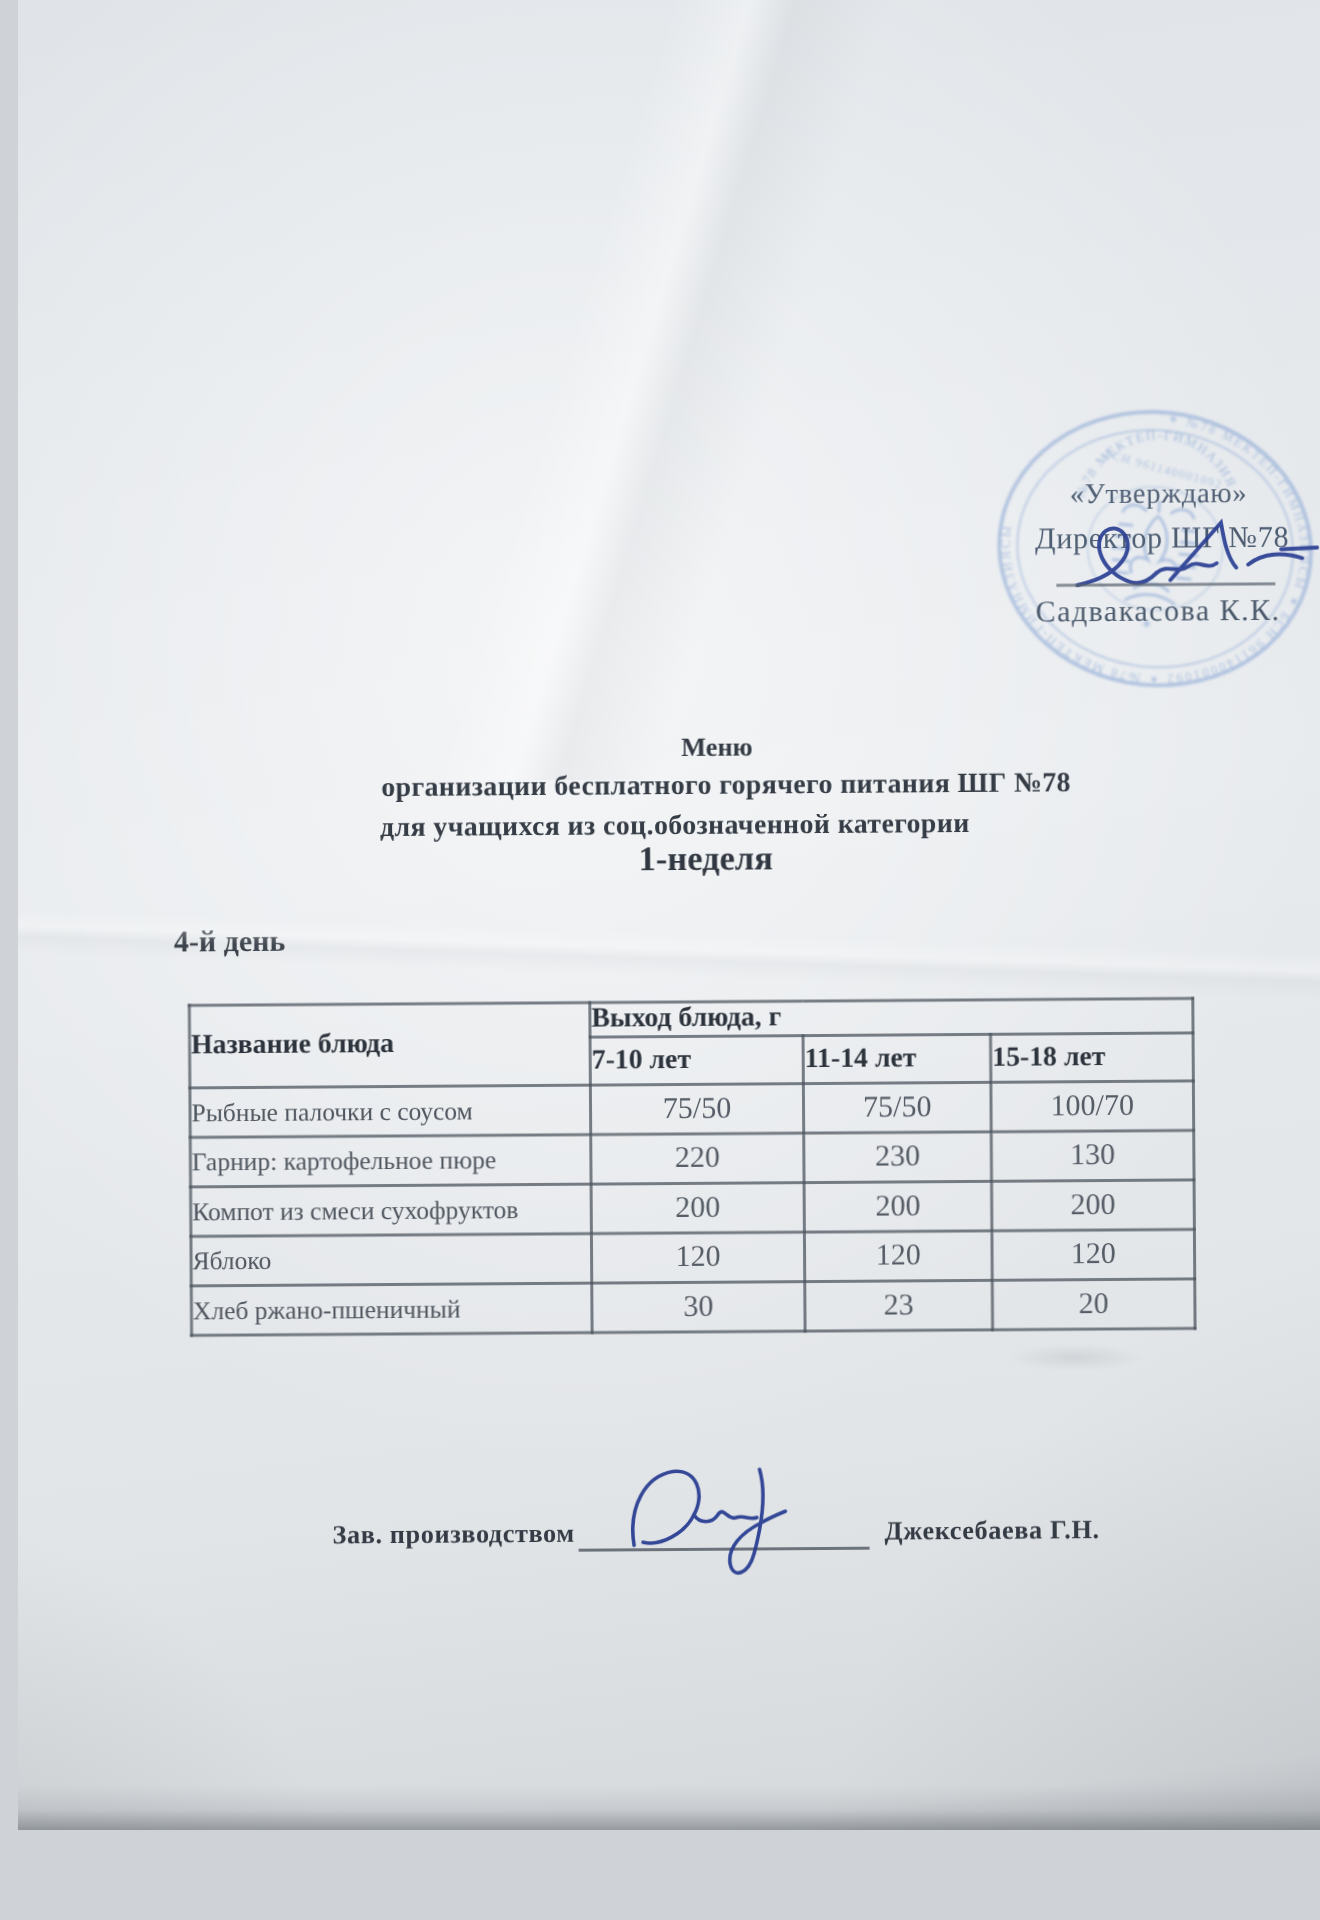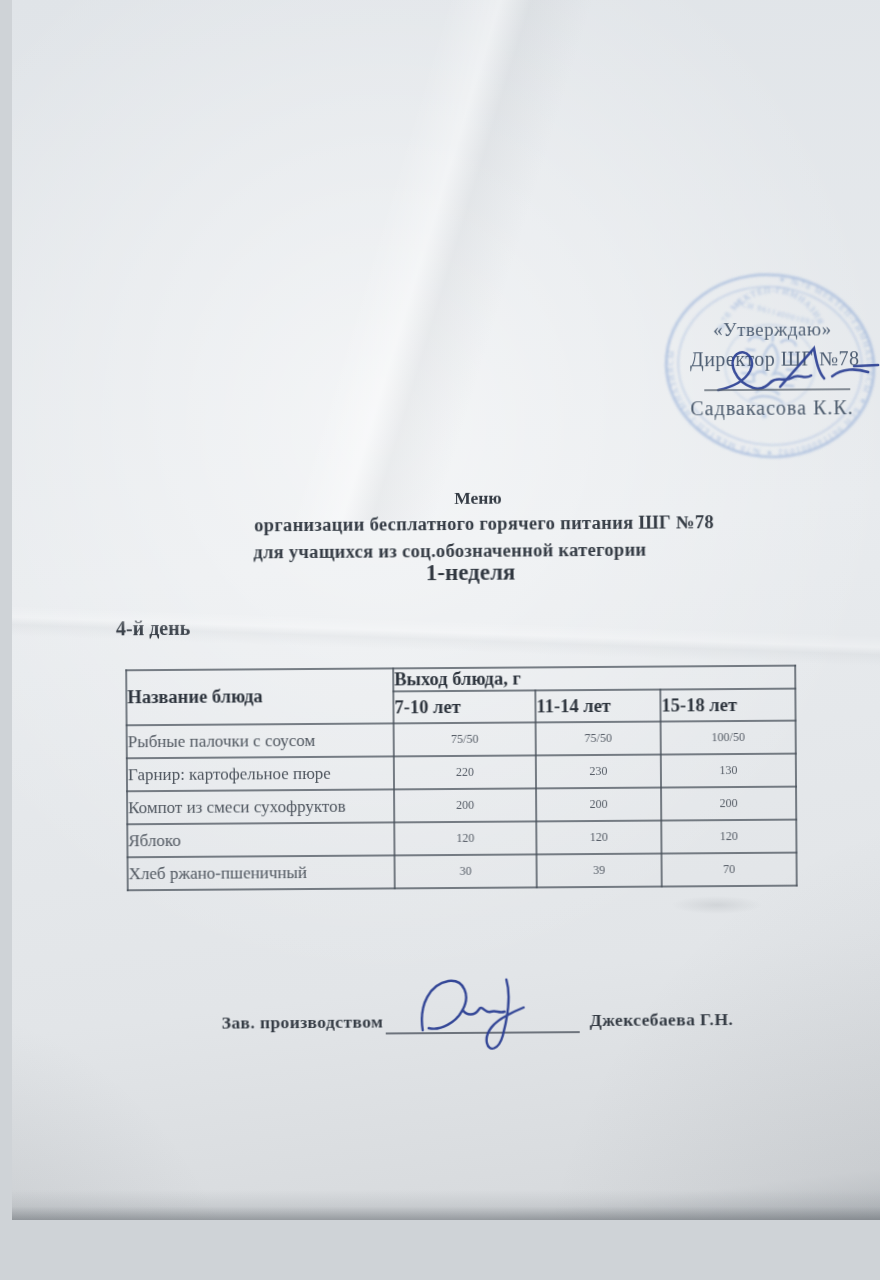--- a/index.html
+++ b/index.html
@@ -47,21 +47,21 @@
 
   
   table.menu{position:absolute;left:113px;top:667px;width:669px;border-collapse:collapse;table-layout:fixed;}
   table.menu col.c1{width:267px;} table.menu col.c2{width:142px;}
   table.menu col.c3{width:125px;} table.menu col.c4{width:135px;}
   table.menu td,table.menu th{border:2px solid rgba(72,80,90,.72);vertical-align:middle;padding:0;}
   th.dish-h{font-size:18.5px;font-weight:bold;color:#2c333c;text-align:left;padding:4px 6px 2px 12px;height:27px;vertical-align:top;}
   th.group-h{font-size:18.5px;font-weight:bold;color:#2c333c;text-align:left;padding:4px 6px 2px 48px;vertical-align:top;}
   th.age-h{font-size:18.5px;font-weight:bold;color:#2c333c;text-align:left;padding:2px 6px 2px 11px;height:30px;}
   td.dish{font-size:17px;color:#4e555e;text-align:left;padding:2px 6px 2px 12px;height:31px;}
-  td.val{font-size:12px;color:#555c66;text-align:center;height:31px;}
+  td.val{font-size:20px;color:#555c66;text-align:center;height:31px;}
 
   
   .footer-role{left:207px;top:1011px;font-size:17.5px;font-weight:bold;color:#343b44;letter-spacing:.4px;}
   .footer-underline{left:371px;top:1032px;width:194px;height:1.8px;background:rgba(80,88,98,.8);}
   .footer-name{left:575px;top:1011px;font-size:17.5px;font-weight:bold;color:#343b44;letter-spacing:.4px;}
   .mgr-sig{left:392px;top:968px;}
 </style>
 </head>
 <body>
 
@@ -149,21 +149,21 @@
       </tr>
       <tr>
         <th class="age-h">7-10 лет</th>
         <th class="age-h">11-14 лет</th>
         <th class="age-h">15-18 лет</th>
       </tr>
       <tr>
         <td class="dish">Рыбные палочки с соусом</td>
         <td class="val">75/50</td>
         <td class="val">75/50</td>
-        <td class="val">100/50</td>
+        <td class="val">100/70</td>
       </tr>
       <tr>
         <td class="dish">Гарнир: картофельное пюре</td>
         <td class="val">220</td>
         <td class="val">230</td>
         <td class="val">130</td>
       </tr>
       <tr>
         <td class="dish">Компот из смеси сухофруктов</td>
         <td class="val">200</td>
@@ -172,22 +172,22 @@
       </tr>
       <tr>
         <td class="dish">Яблоко</td>
         <td class="val">120</td>
         <td class="val">120</td>
         <td class="val">120</td>
       </tr>
       <tr>
         <td class="dish">Хлеб ржано-пшеничный</td>
         <td class="val">30</td>
-        <td class="val">39</td>
-        <td class="val">70</td>
+        <td class="val">23</td>
+        <td class="val">20</td>
       </tr>
     </tbody>
       </table>
 
     <div class="abs footer-role">Зав. производством</div>
     <div class="abs footer-underline"></div>
     <svg class="abs mgr-sig" width="155" height="92" viewBox="0 0 155 92">
       <g stroke="#2b3f93" stroke-width="2.4" fill="none" stroke-linecap="round" opacity="0.95">
         <path d="M16,62 C12,36 24,16 42,13 C58,11 64,28 56,42 C50,54 34,63 22,60"></path>
         <path d="M56,42 C60,48 68,48 72,42 C76,36 78,46 84,44 C90,42 92,46 98,44"></path>

